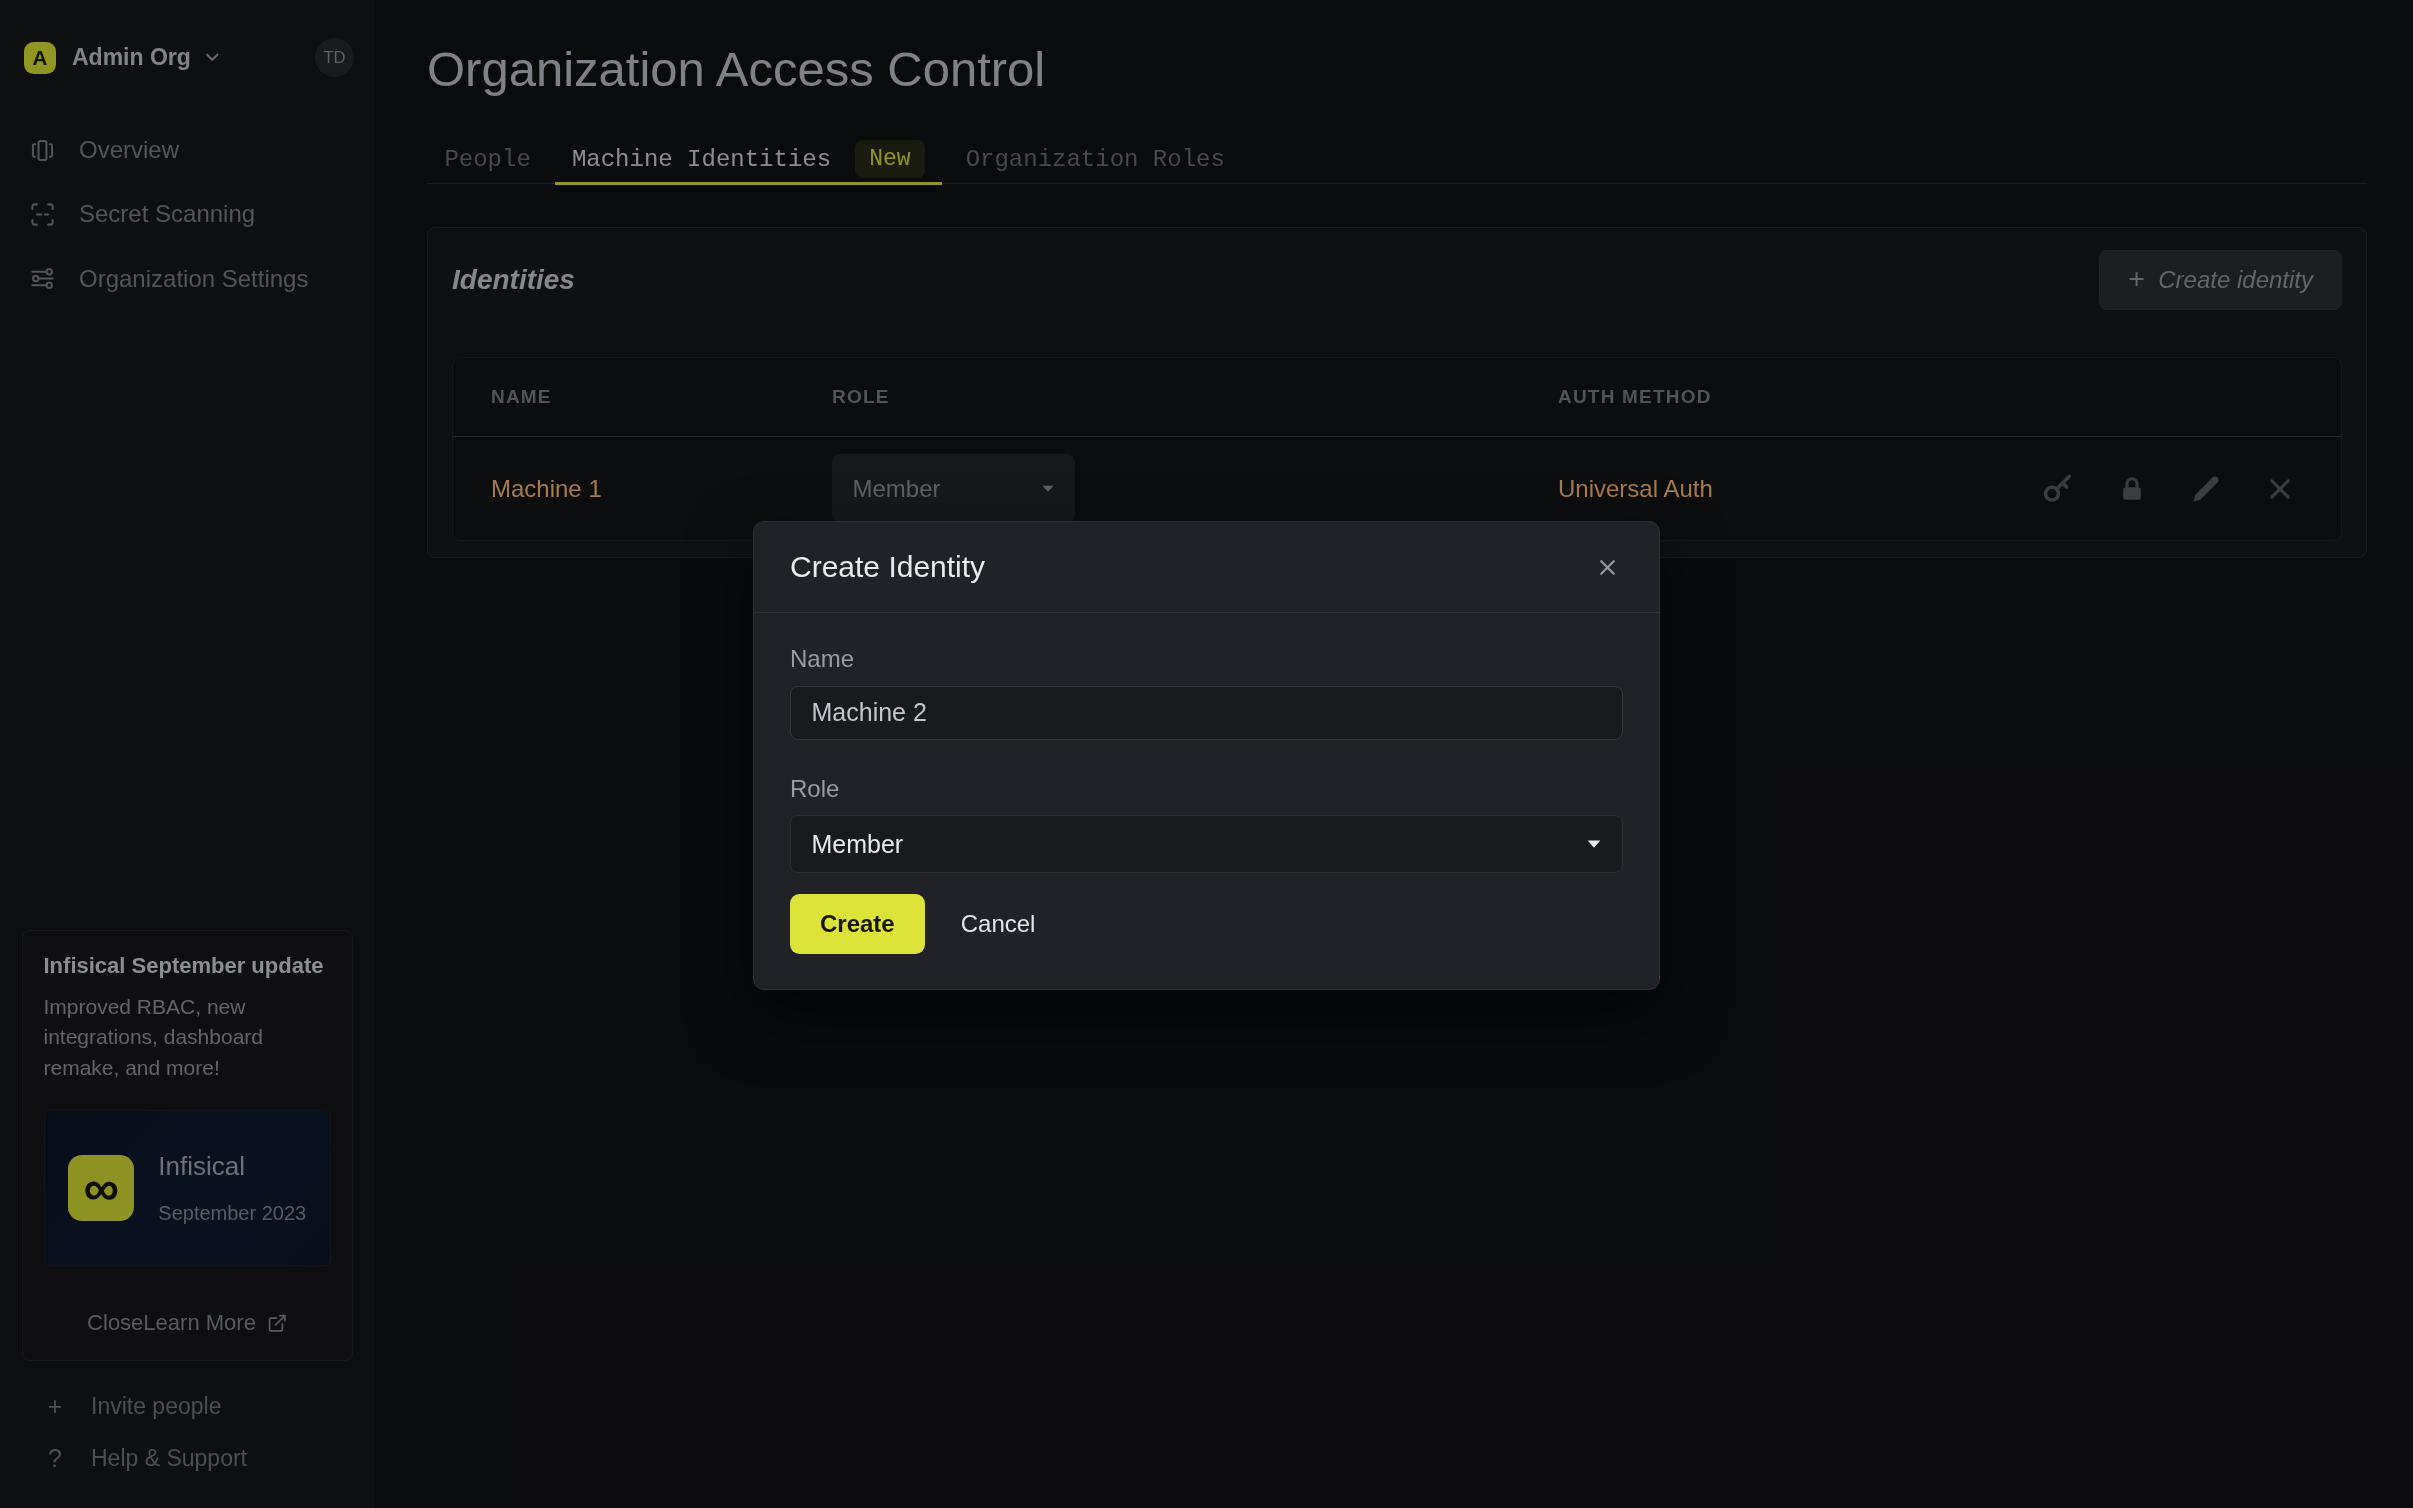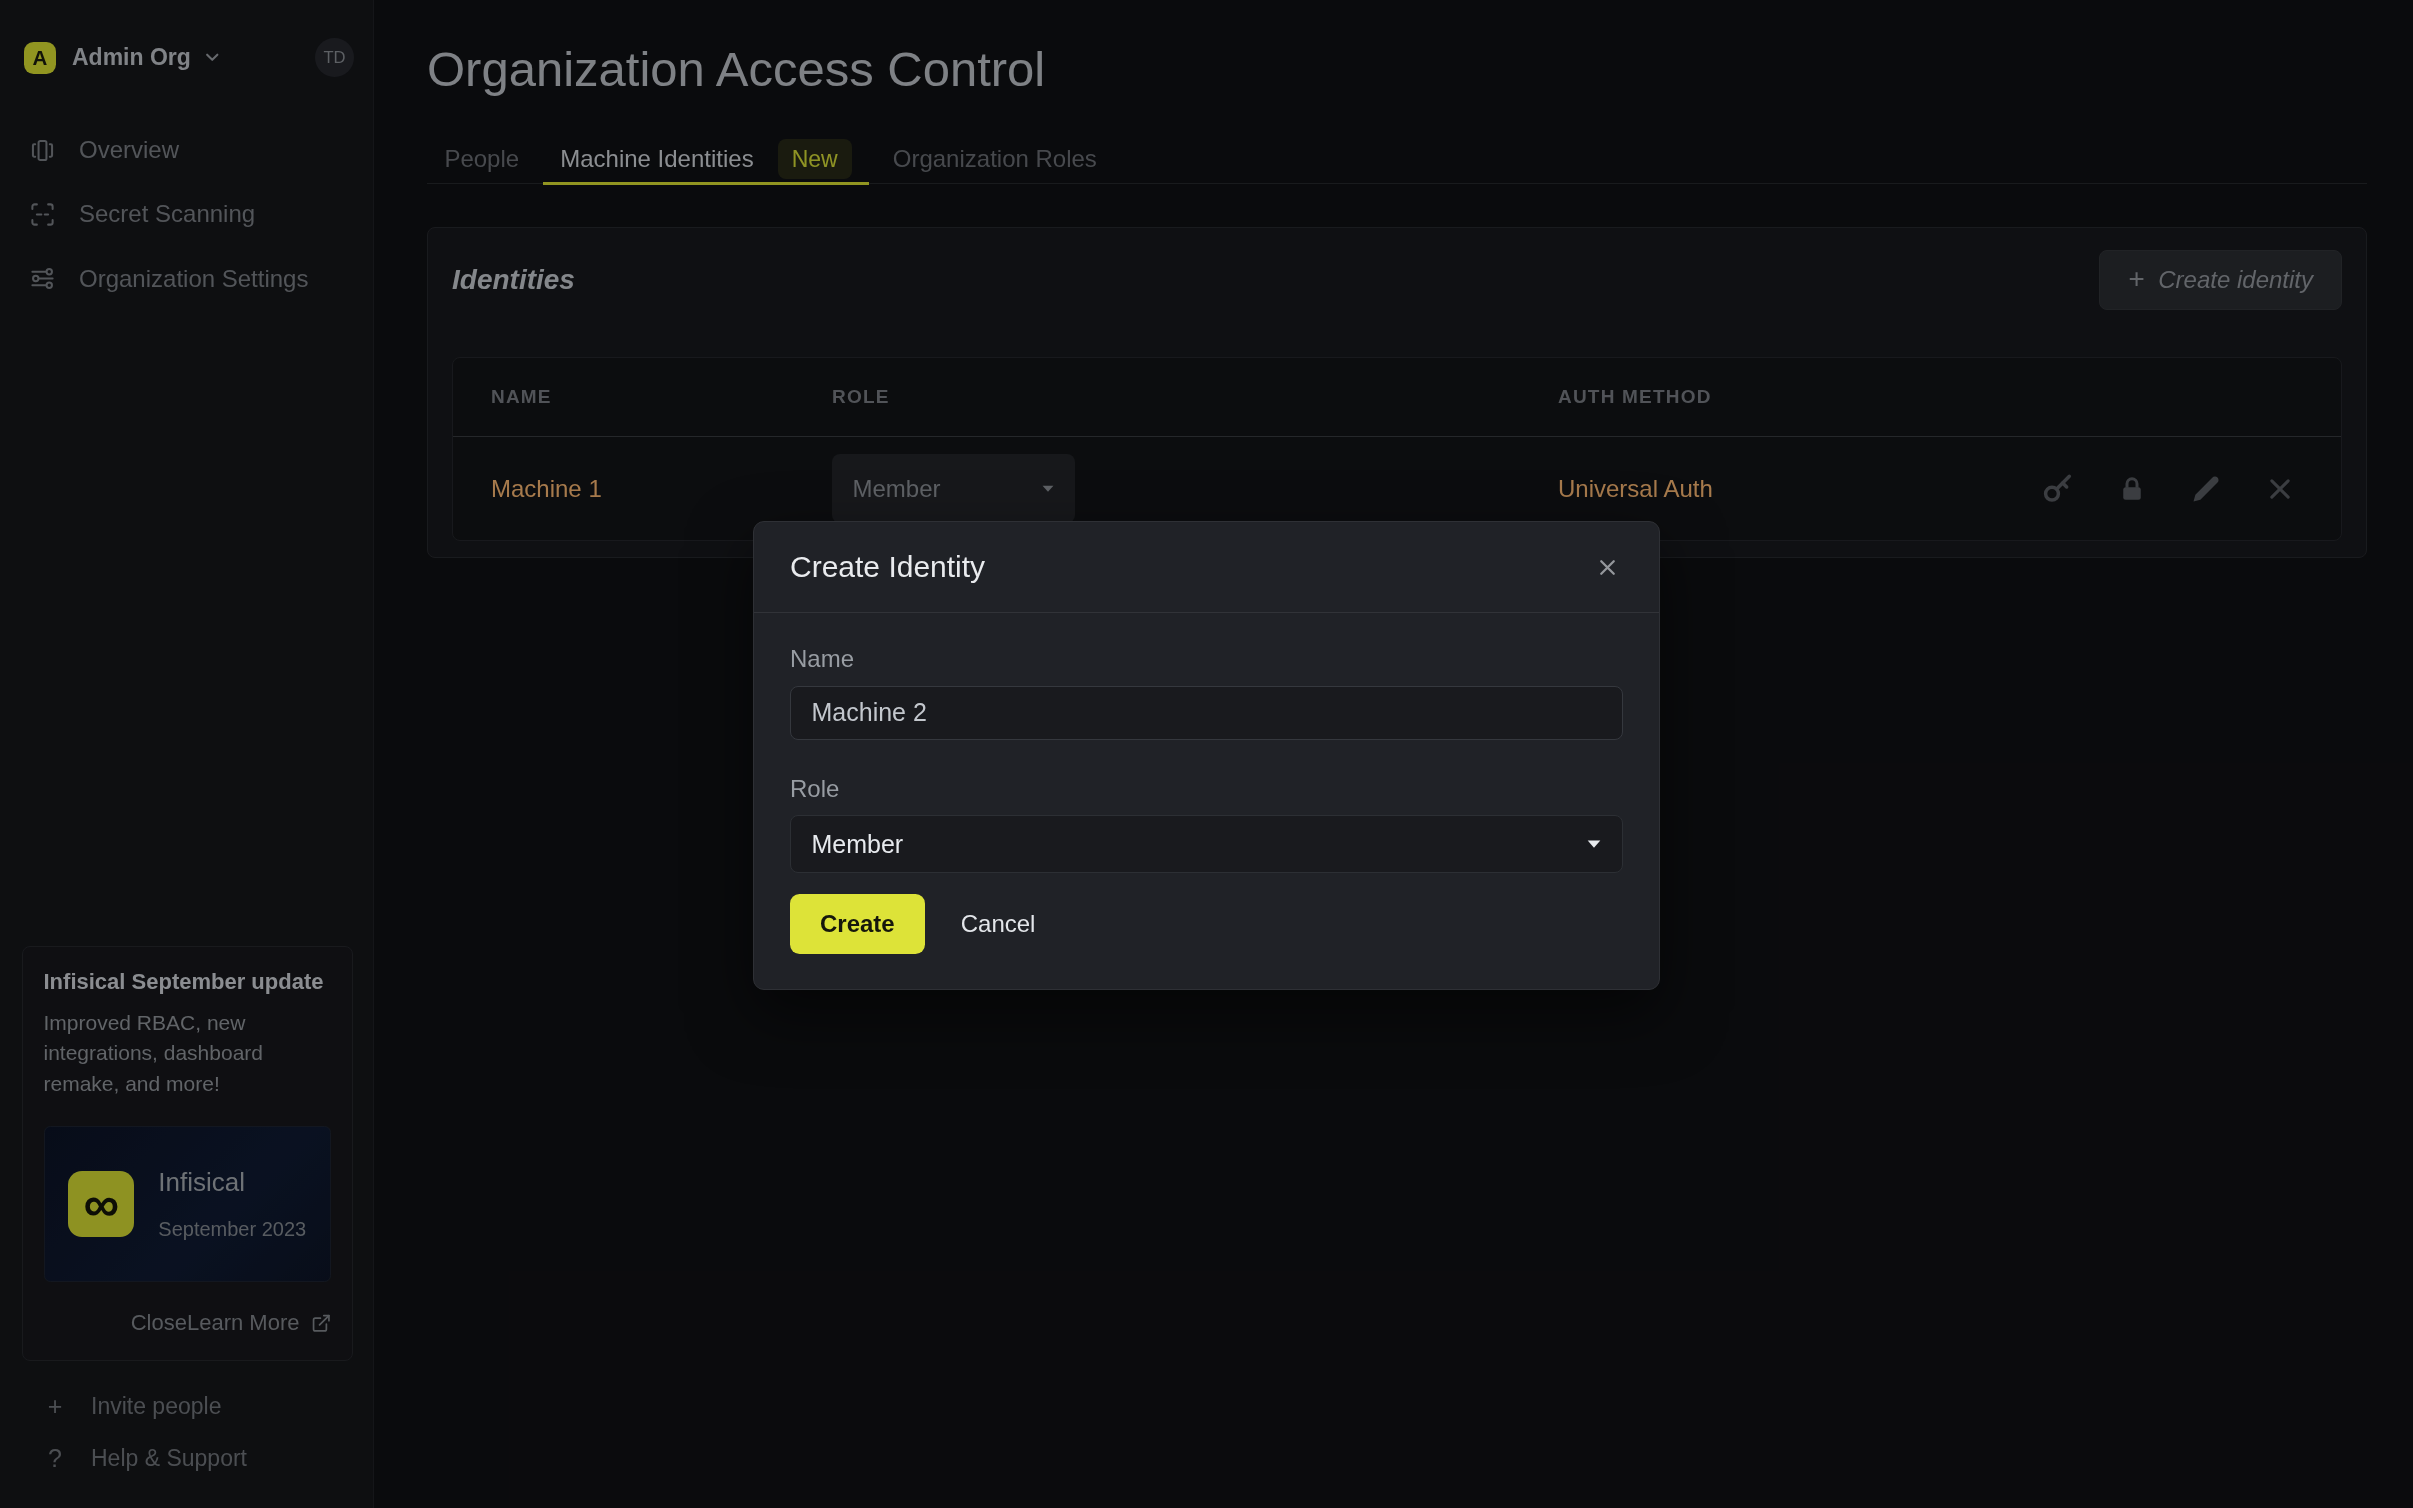--- a/index.html
+++ b/index.html
@@ -38,40 +38,40 @@
   .uc-body { margin-top:12.6px; font-size:21px; line-height:1.45; color:#94989e; width:260px; }
   .uc-banner { margin-top:27px; height:156px; border-radius:6.3px;
                background:linear-gradient(135deg,#0c1326 0%,#101b33 60%,#0d1527 100%);
                border:0.8px solid #1d2431; display:flex; align-items:center;
                justify-content:center; gap:24px; }
   .uc-logo { width:66px; height:66px; border-radius:14px; background:#d8de35;
              display:flex; align-items:center; justify-content:center;
              font-size:50px; font-weight:bold; color:#15160a; line-height:1; }
   .uc-logo-name { font-size:26px; font-weight:normal; color:#a7adb4; }
   .uc-logo-sub { font-size:20px; color:#868c93; margin-top:20px; }
-  .uc-footer { margin-top:28px; display:flex; align-items:center;
-               justify-content:flex-end; }
+  .uc-footer { margin-top:44px; display:flex; align-items:center;
+               justify-content:center; }
   .uc-link { font-size:22px; color:#85898f; cursor:pointer; display:flex;
              align-items:center; gap:11px; }
 
   .side-foot { padding:0 0 24px 0; }
   .foot-item { display:flex; align-items:center; height:52px; padding-left:41px;
                color:#73777d; font-size:23px; cursor:pointer; }
   .foot-ic { width:28px; margin-right:22px; font-size:25px; display:flex;
              align-items:center; justify-content:center; color:#73777d; }
 
   
   .main { position:absolute; left:375px; top:0; right:0; bottom:0;
           background:#101114; padding:0 46px 0 52px; }
   .page-title { margin-top:41px; font-size:49px; font-weight:400; color:#c0c4ca;
                 letter-spacing:0; }
   .tabs { margin-top:39px; display:flex; gap:6.3px; border-bottom:1.6px solid #26292c; }
   .tab { display:flex; align-items:center; height:49px; padding:0 17.4px;
          font-size:24px; color:#6c7076; cursor:pointer; border-bottom:3.2px solid transparent;
-         margin-bottom:-1.6px; }
+         margin-bottom:-1.6px;font-family:Liberation Mono, monospace; }
   .tab.active { color:#d4d8dd; border-bottom-color:#dce333;gap:8px; }
   .tab-badge { margin-left:16px; padding:6.3px 14px; border-radius:8px;
                background:rgba(217,225,56,0.12); color:#d9e138; font-size:23px; }
 
   .panel { margin-top:43px; height:331px; background:#18191d;
            border:0.8px solid #27292e; border-radius:8px; padding:22px 24px; }
   .panel-head { display:flex; align-items:center; justify-content:space-between;font-style:italic; }
   .panel-title { font-size:28px; font-weight:bold; color:#c9cdd3; margin-left:0; }
   .btn-dark { display:flex; align-items:center; gap:14px; height:60px; padding:0 28px;
               background:#2b2e33; border:0.8px solid #33363b; border-radius:8px;

